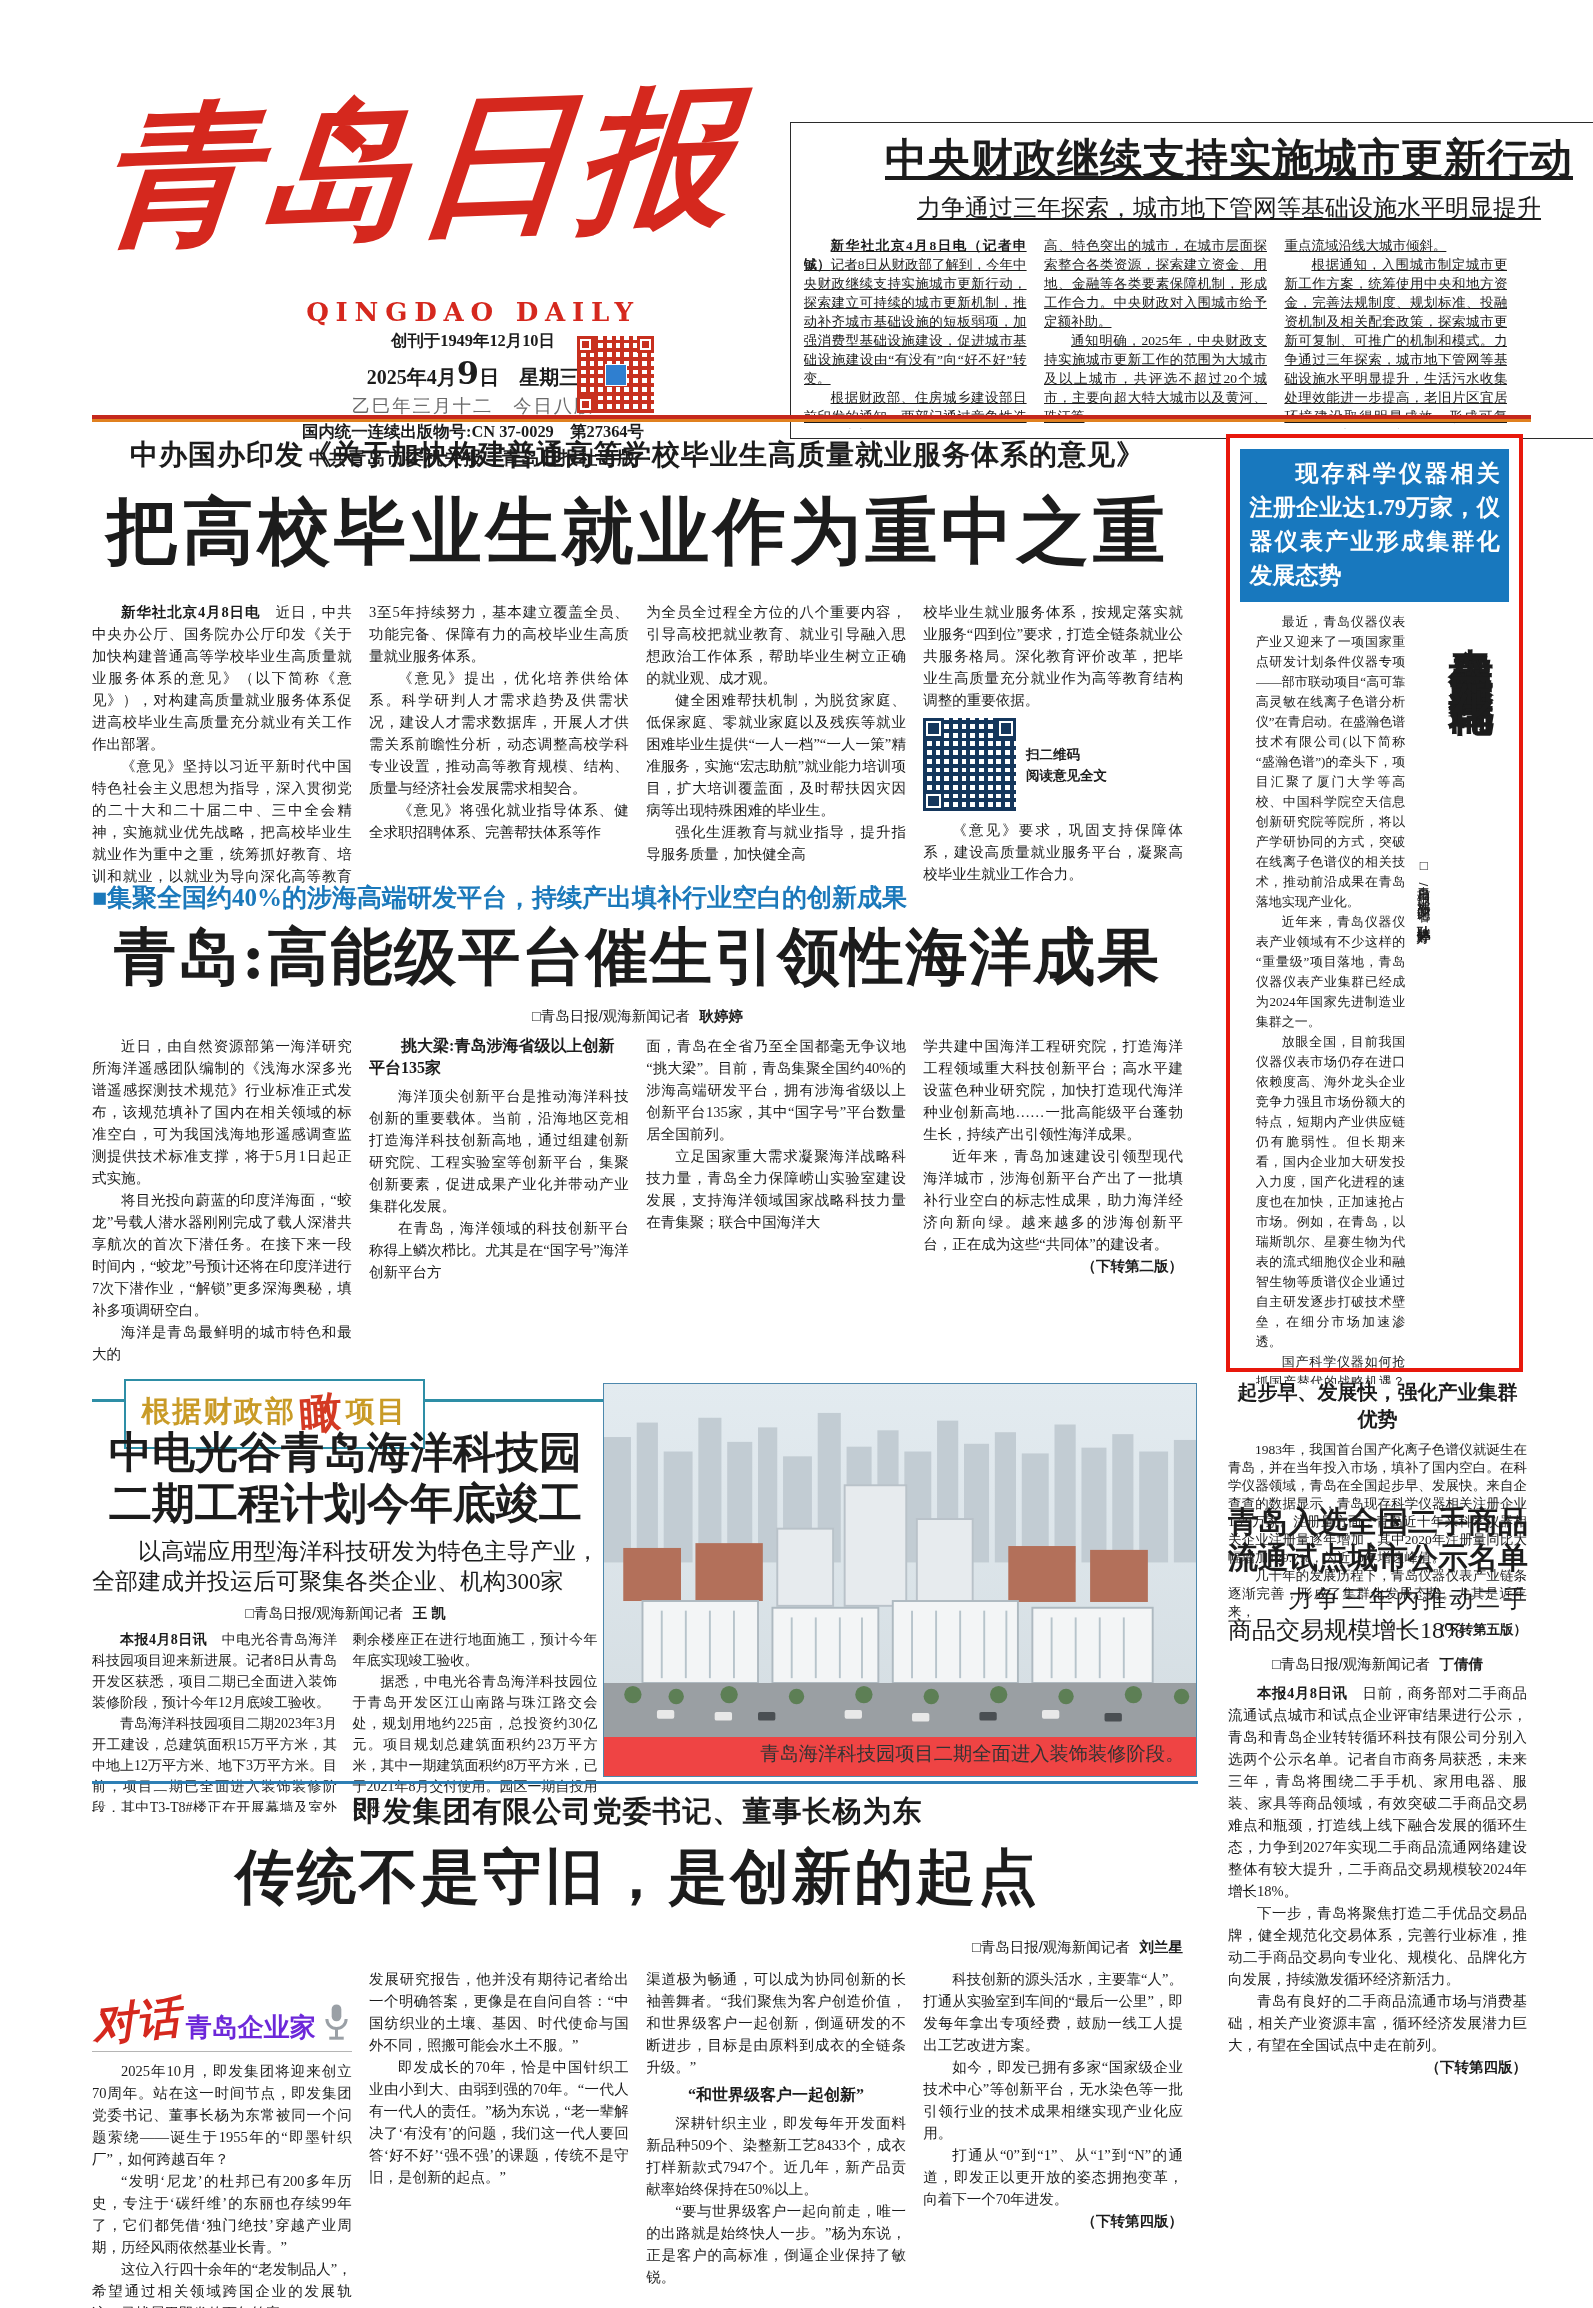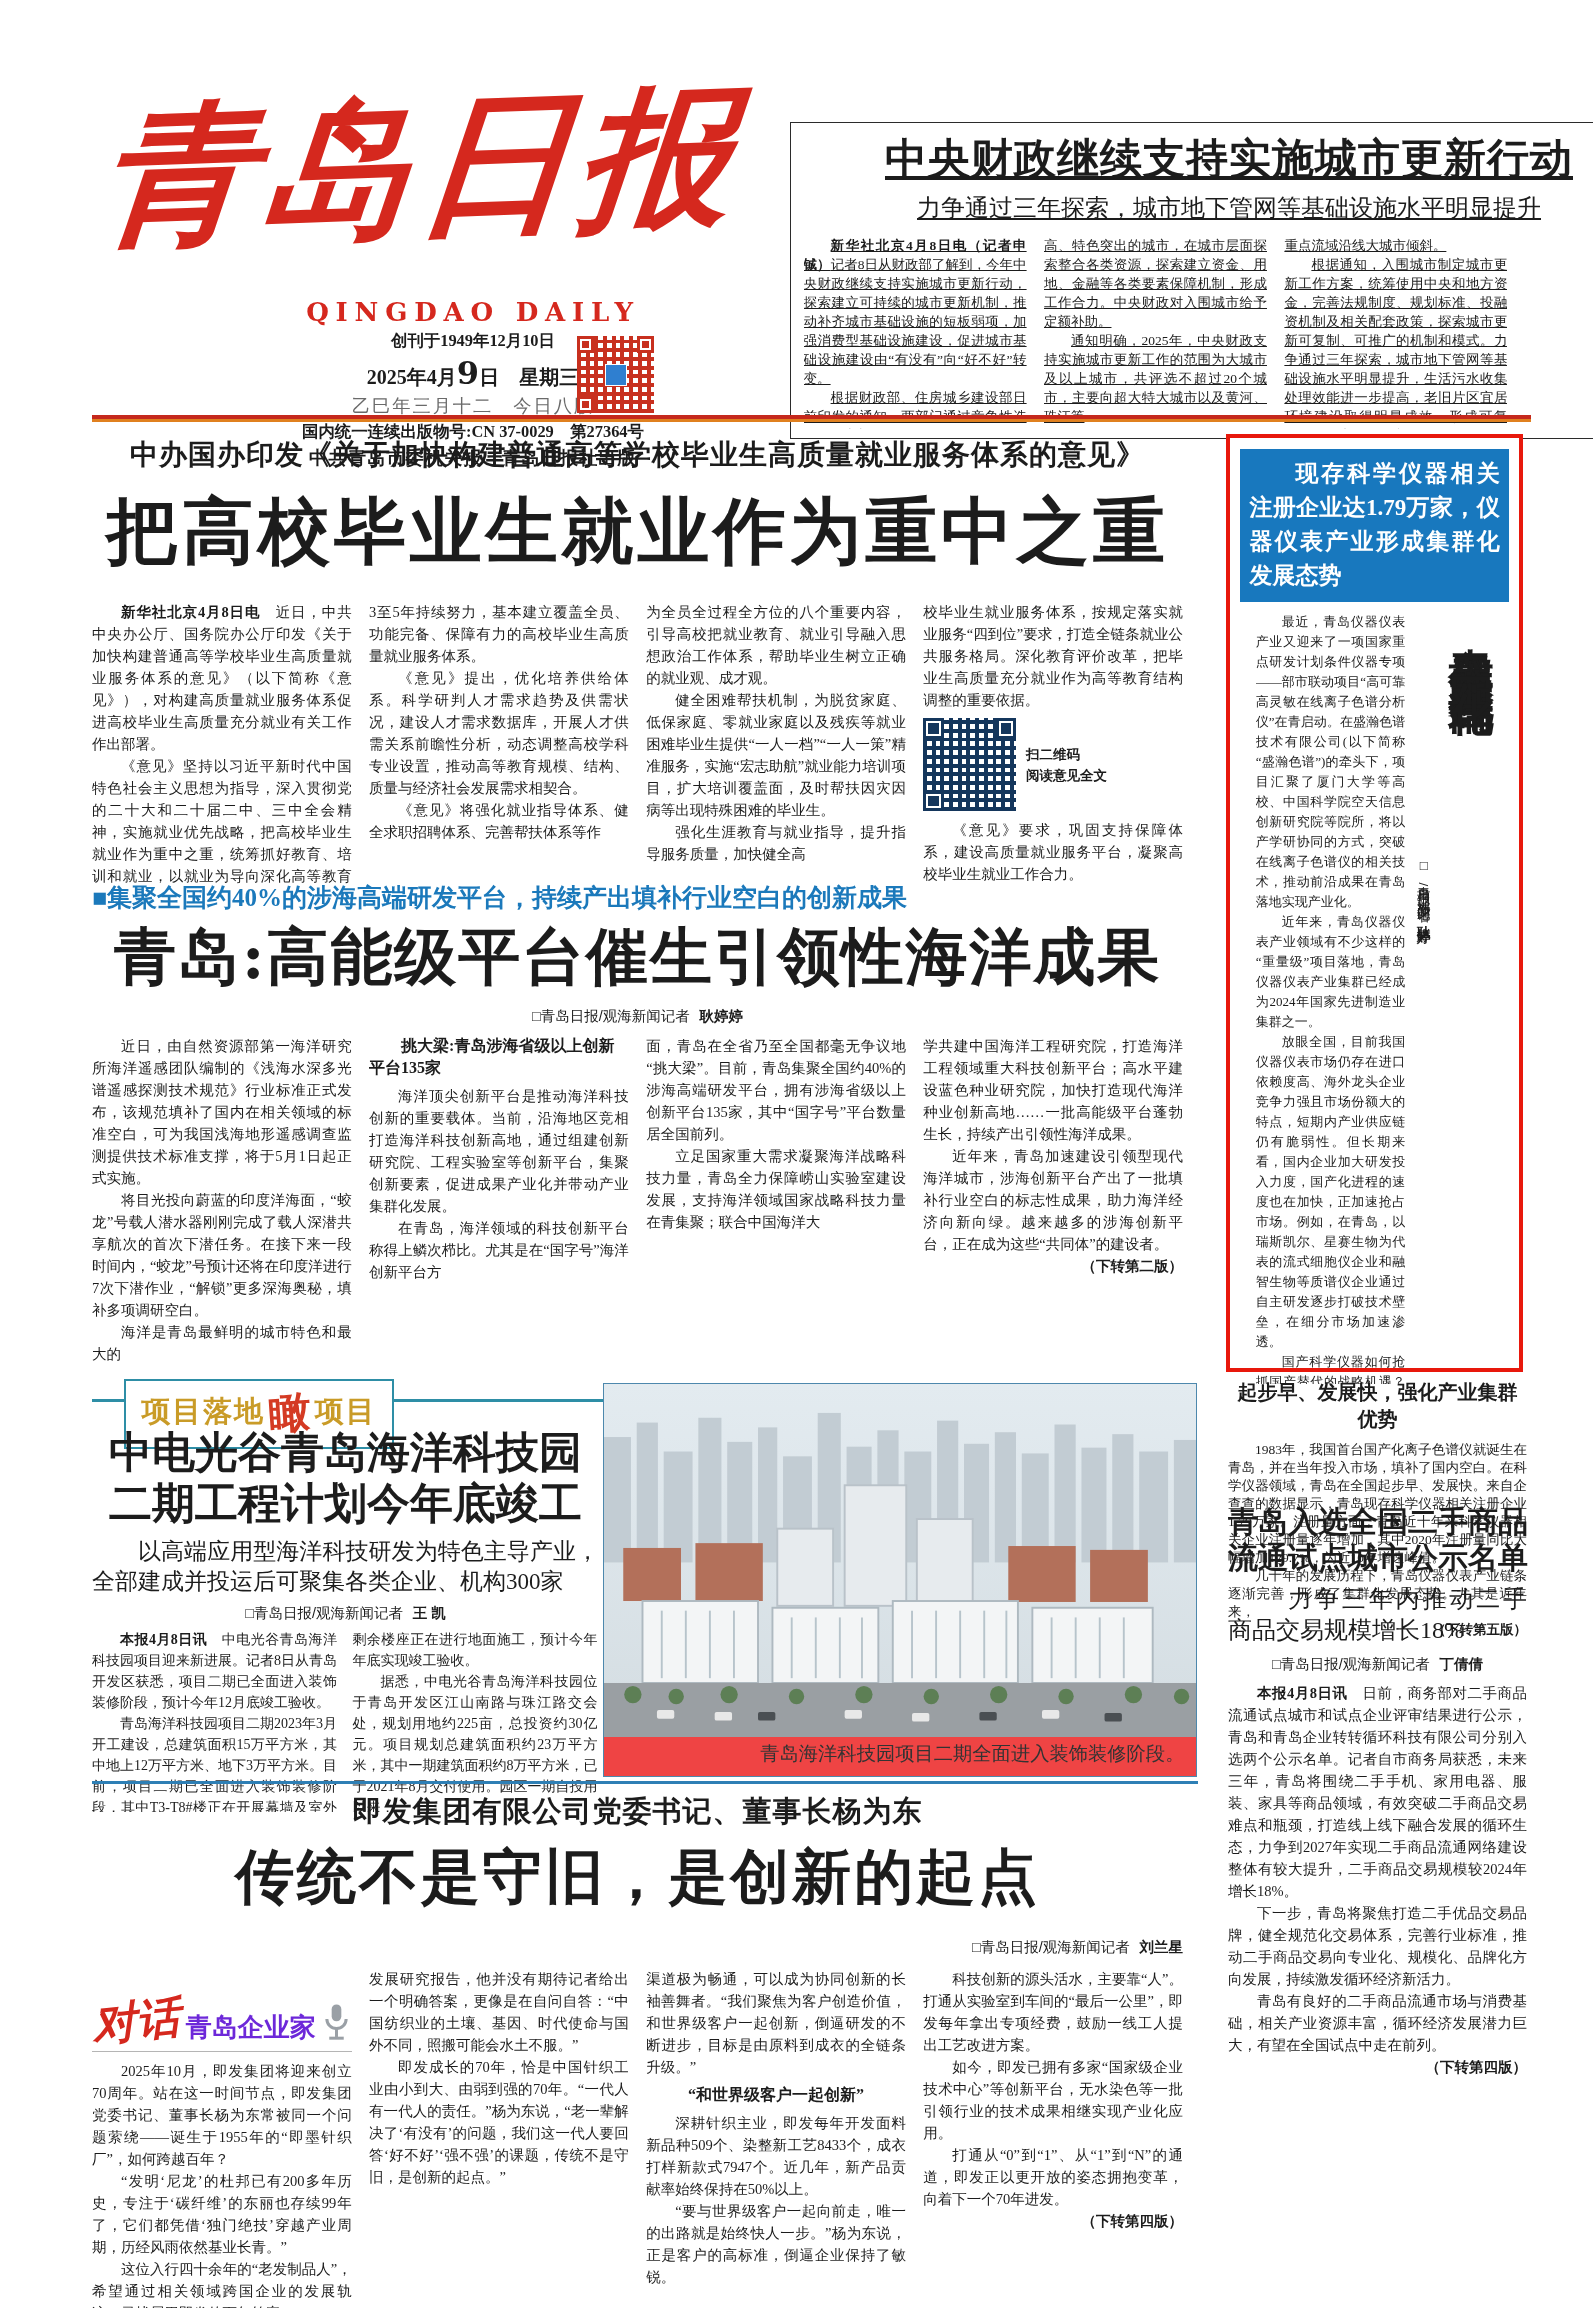--- a/index.html
+++ b/index.html
@@ -243,21 +243,21 @@
       <div class="col">
         <p>学共建中国海洋工程研究院，打造海洋工程领域重大科技创新平台；高水平建设蓝色种业研究院，加快打造现代海洋种业创新高地……一批高能级平台蓬勃生长，持续产出引领性海洋成果。</p>
         <p class="ind">近年来，青岛加速建设引领型现代海洋城市，涉海创新平台产出了一批填补行业空白的标志性成果，助力海洋经济向新向绿。越来越多的涉海创新平台，正在成为这些“共同体”的建设者。</p>
         <p class="jump">（下转第二版）</p>
       </div>
     </div>
   </div>
 
   <div class="abs park-line"></div>
   <div class="abs park-tag">
-    <span class="pt-gold">项目落地</span><span class="pt-red">瞰</span><span class="pt-gold">项目</span>
+    <span class="pt-gold">根据财政部</span><span class="pt-red">瞰</span><span class="pt-gold">项目</span>
   </div>
   <div class="abs park">
     <div class="park-h">中电光谷青岛海洋科技园</div>
     <div class="park-h">二期工程计划今年底竣工</div>
     <div class="park-sub">以高端应用型海洋科技研发为特色主导产业，全部建成并投运后可聚集各类企业、机构300家</div>
     <div class="byline park-byline"><span>□青岛日报/观海新闻记者</span><b>王 凯</b></div>
     <div class="cols park-cols">
       <div class="col">
         <p class="ind"><b>本报4月8日讯</b><span>　中电光谷青岛海洋科技园项目迎来新进展。记者8日从青岛开发区获悉，项目二期已全面进入装饰装修阶段，预计今年12月底竣工验收。</span></p>
         <p class="ind">青岛海洋科技园项目二期2023年3月开工建设，总建筑面积15万平方米，其中地上12万平方米、地下3万平方米。目前，项目二期已全面进入装饰装修阶段，其中T3-T8#楼正在开展幕墙及室外景观施工，</p>

